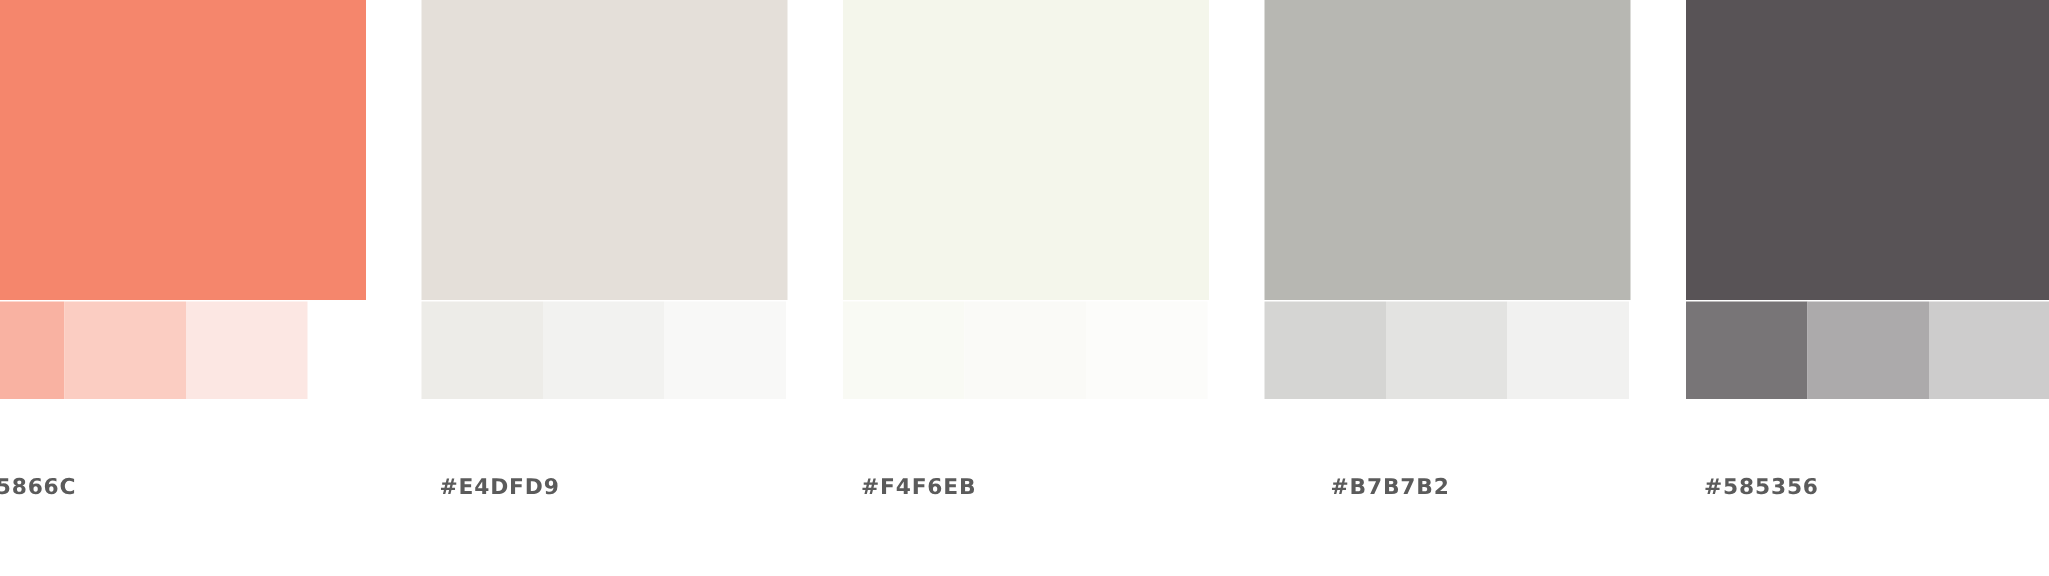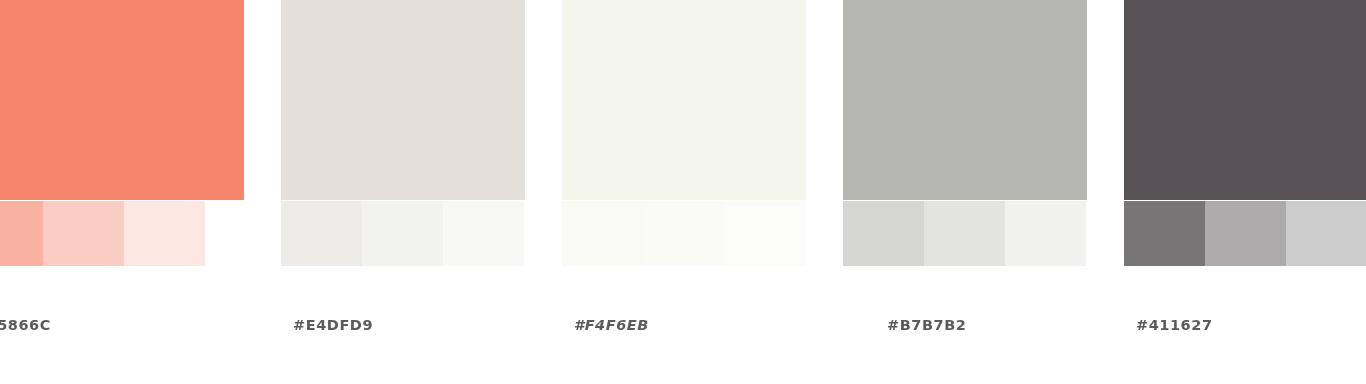--- a/index.html
+++ b/index.html
@@ -79,21 +79,21 @@
     </div>
     <div class="palette-card" style="left: 281px; width: 244px; height: 384px;">
       <div class="swatch-main" style="width: 244px; height: 200px; background-color: rgb(228, 223, 217);"></div>
       <div class="tint-row" style="top: 201px; height: 65px;">
         <div class="tint-chip" style="width: 81px; height: 65px; background-color: rgb(237, 236, 232);"></div>
         <div class="tint-chip" style="width: 81px; height: 65px; background-color: rgb(242, 242, 240);"></div>
         <div class="tint-chip" style="width: 81px; height: 65px; background-color: rgb(248, 248, 247);"></div>
       </div>
       <div class="hex-label" style="top: 315px; left: 12px; color: rgb(91, 91, 91);">#E4DFD9</div>
     </div>
-    <div class="palette-card" style="left: 562px; width: 244px; height: 384px; font-style: italic;">
+    <div class="palette-card" style="left: 562px; width: 244px; height: 384px;">
       <div class="swatch-main" style="width: 244px; height: 200px; background-color: rgb(244, 246, 235);"></div>
       <div class="tint-row" style="top: 201px; height: 65px;">
         <div class="tint-chip" style="width: 81px; height: 65px; background-color: rgb(249, 250, 244);"></div>
         <div class="tint-chip" style="width: 81px; height: 65px; background-color: rgb(250, 250, 247);"></div>
         <div class="tint-chip" style="width: 81px; height: 65px; background-color: rgb(252, 252, 250);"></div>
       </div>
       <div class="hex-label" style="top: 315px; left: 12px; color: rgb(91, 91, 91);">#F4F6EB</div>
     </div>
     <div class="palette-card" style="left: 843px; width: 244px; height: 384px;">
       <div class="swatch-main" style="width: 244px; height: 200px; background-color: rgb(183, 183, 178);"></div>
@@ -104,15 +104,15 @@
       </div>
       <div class="hex-label" style="top: 315px; left: 12px; color: rgb(91, 91, 91); margin-left: 32px;">#B7B7B2</div>
     </div>
     <div class="palette-card" style="left: 1124px; width: 244px; height: 384px;">
       <div class="swatch-main" style="width: 244px; height: 200px; background-color: rgb(88, 83, 86);"></div>
       <div class="tint-row" style="top: 201px; height: 65px;">
         <div class="tint-chip" style="width: 81px; height: 65px; background-color: rgb(120, 117, 119);"></div>
         <div class="tint-chip" style="width: 81px; height: 65px; background-color: rgb(172, 170, 171);"></div>
         <div class="tint-chip" style="width: 81px; height: 65px; background-color: rgb(205, 204, 204);"></div>
       </div>
-      <div class="hex-label" style="top: 315px; left: 12px; color: rgb(91, 91, 91);">#411627</div>
+      <div class="hex-label" style="top: 315px; left: 12px; color: rgb(91, 91, 91);">#585356</div>
     </div>
   </div>
 
 </body></html>

